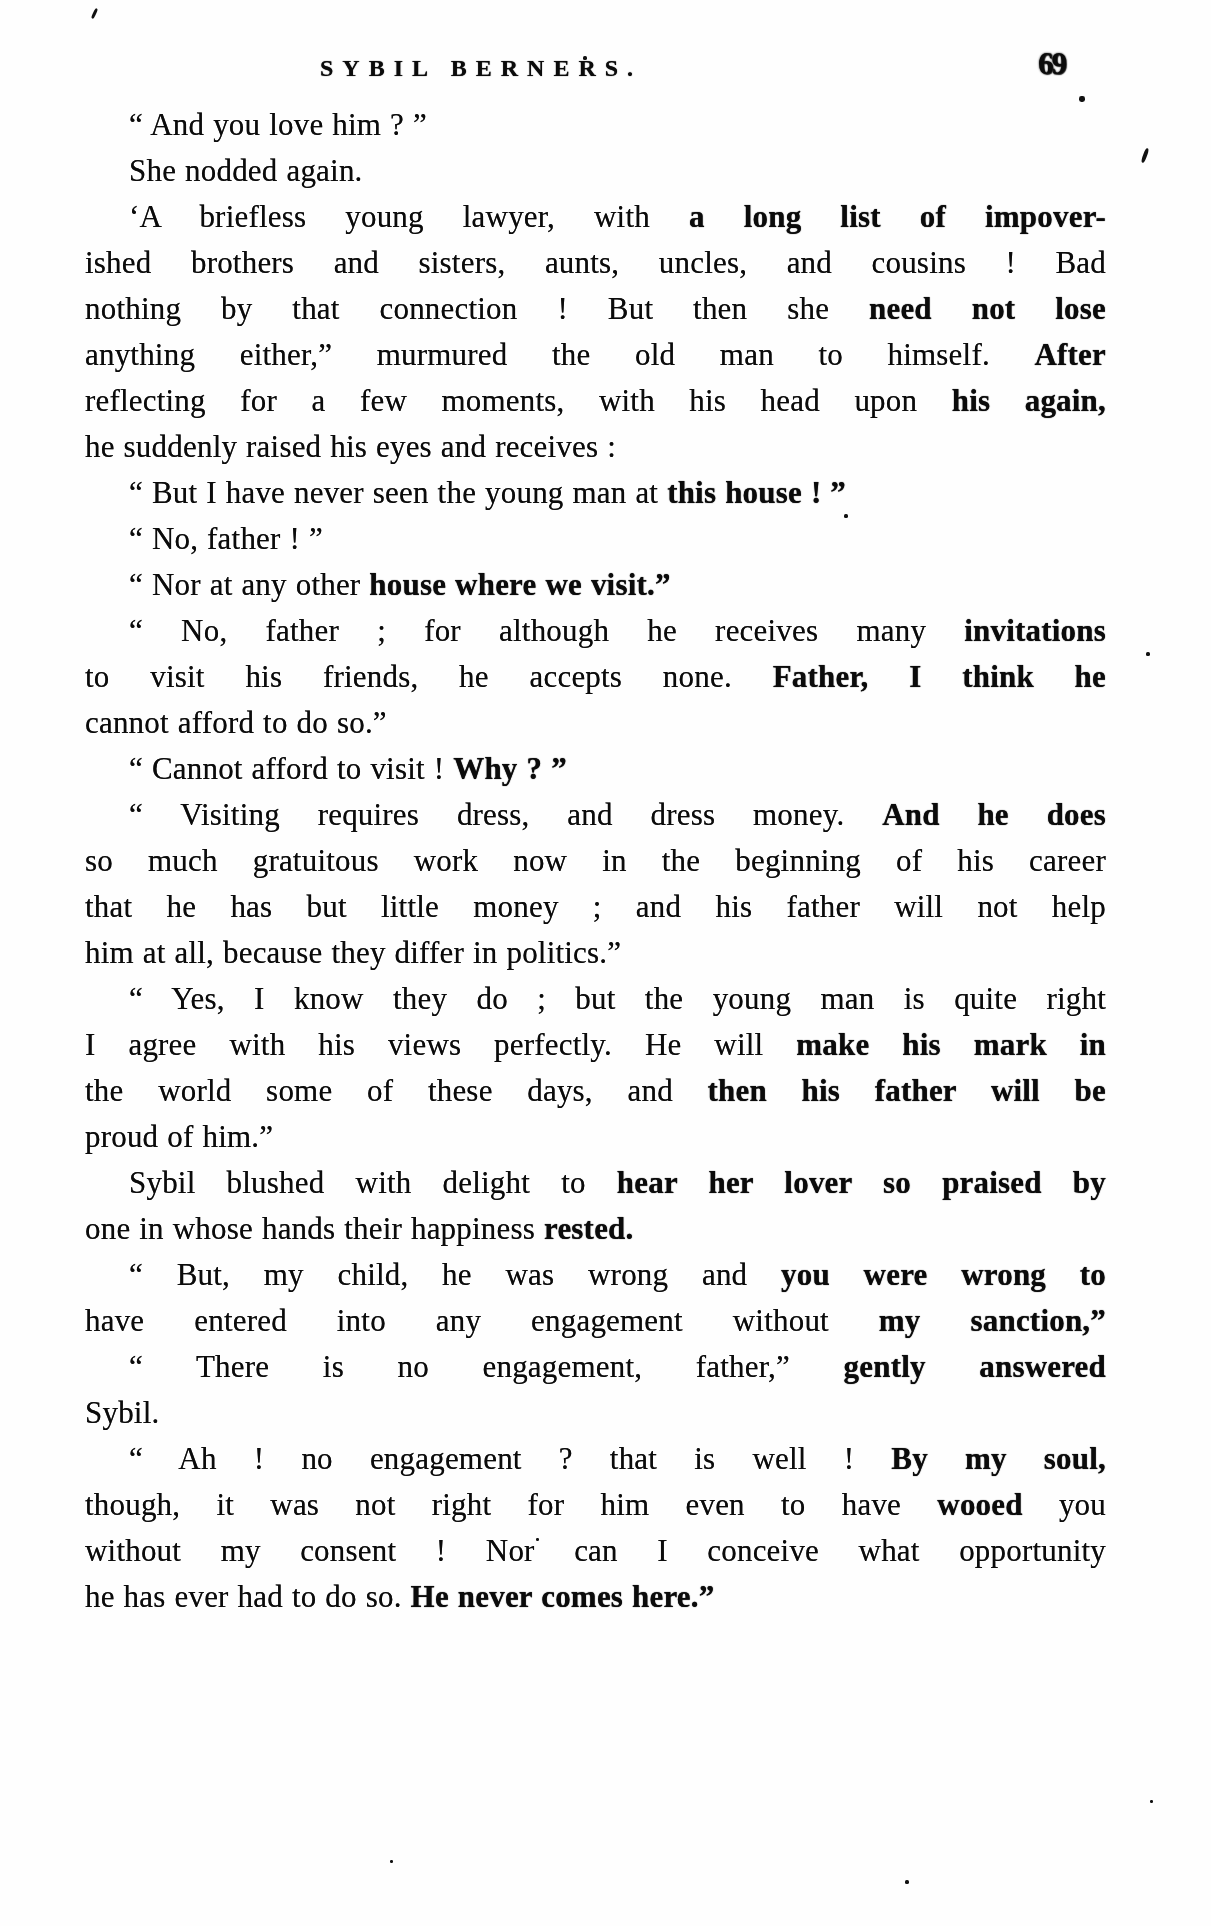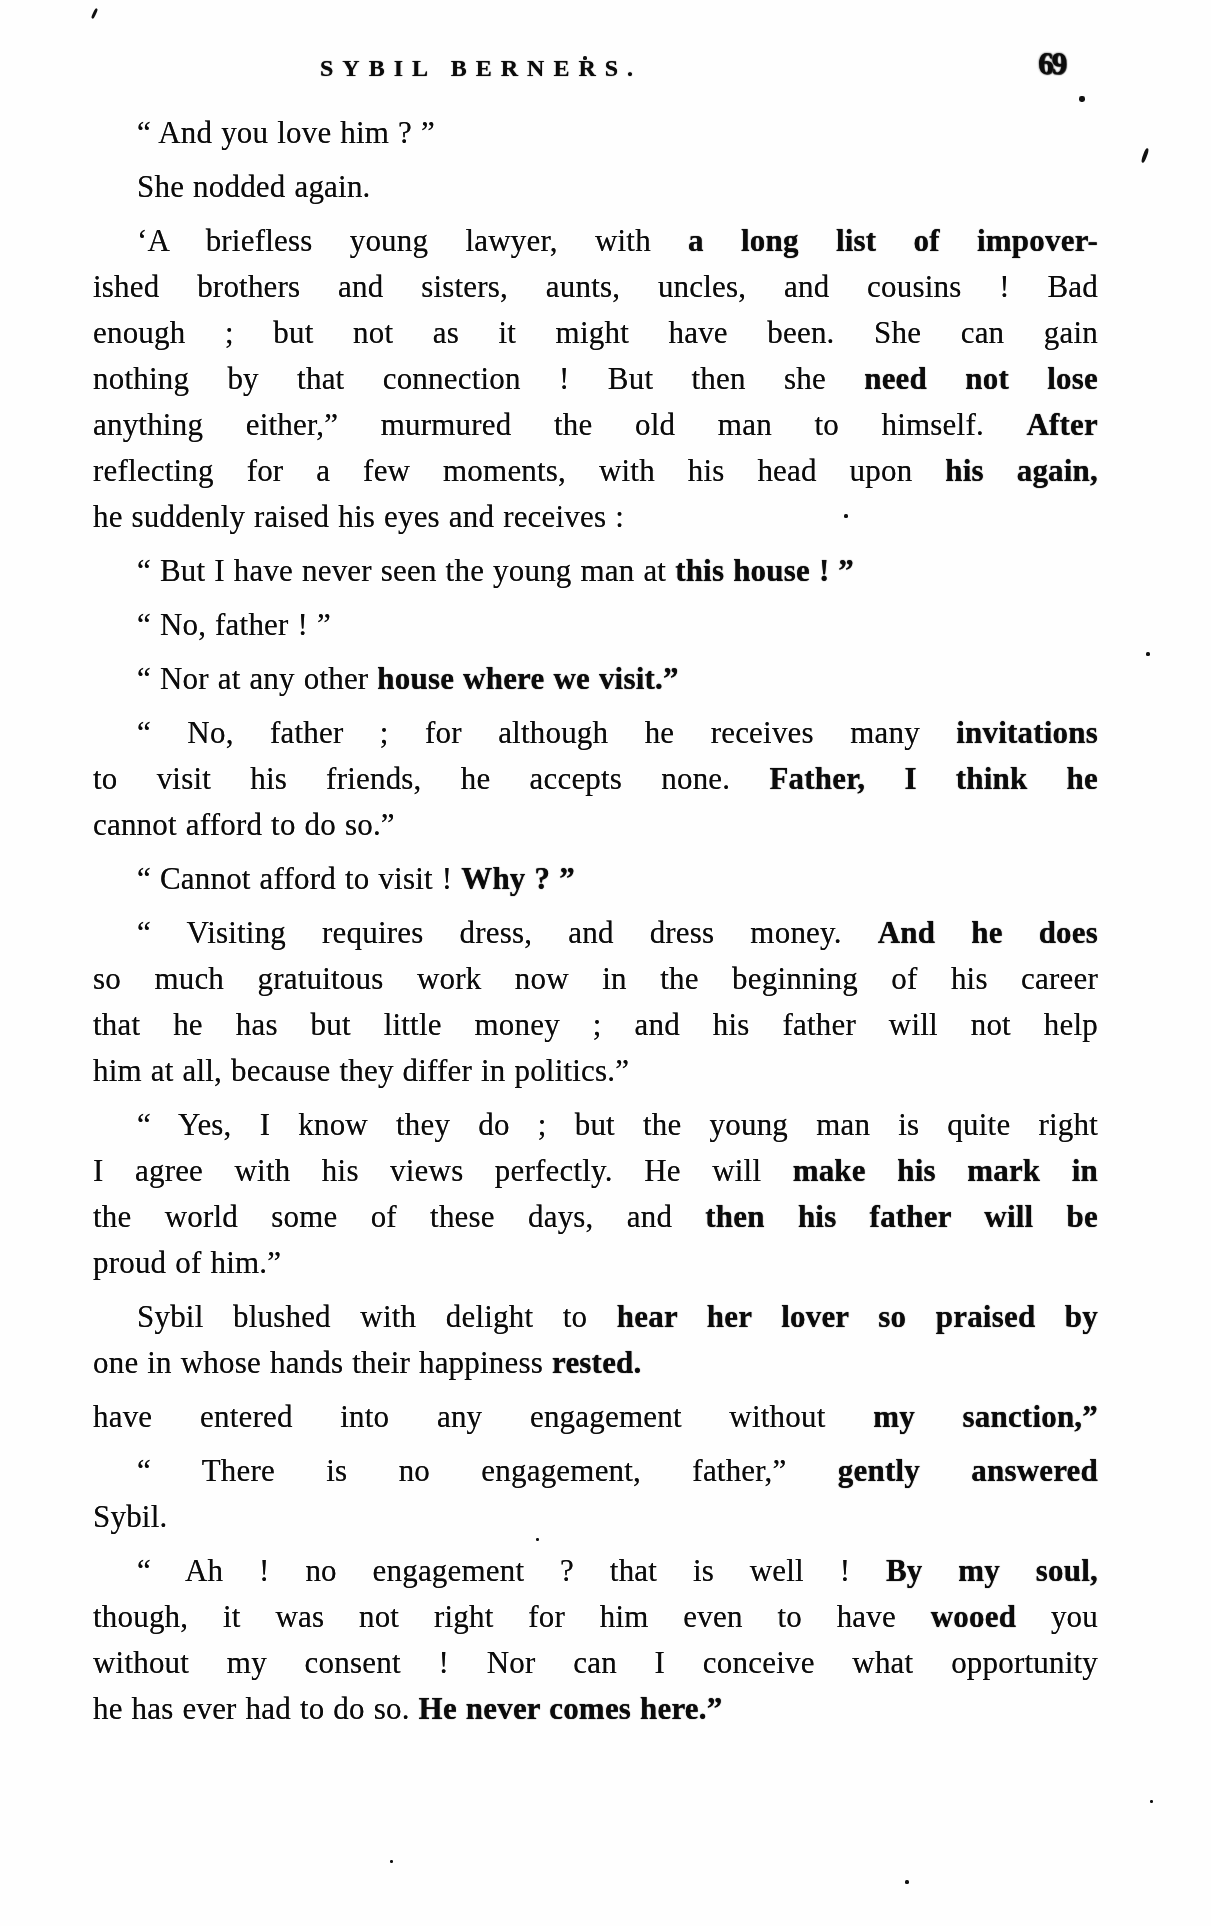--- a/index.html
+++ b/index.html
@@ -35,21 +35,21 @@
     font-weight: 700;
     letter-spacing: -2px;
     text-shadow: 0 0 2px rgba(0,0,0,0.95), 1px 1px 1px rgba(0,0,0,0.85);
   }
   .page-body {
     position: absolute;
     top: 102px;
     left: 85px;
     width: 1021px;
   }
-  .paragraph { margin: 8px; }
+  .paragraph { margin: 0; }
   .line {
     font-size: 31px;
     line-height: 46px;
     text-align: left;
     letter-spacing: 0.2px;
     word-spacing: 1px;
     text-shadow: 0 0 0.6px rgba(0,0,0,0.7);
   }
   .line.fill {
     text-align: justify;
@@ -74,21 +74,20 @@
   <div class="page-body">
       <div class="paragraph">
         <div class="line indent"><span>“ And you love him ? ”</span></div>
       </div>
       <div class="paragraph">
         <div class="line indent"><span>She nodded again.</span></div>
       </div>
       <div class="paragraph">
         <div class="line indent fill"><span>‘A briefless young lawyer, with </span><span class="b">a long list of impover-</span></div>
         <div class="line fill"><span>ished brothers and sisters, aunts, uncles, and cousins ! Bad</span></div>
-        <div class="line fill"><span>enough ; but not as it might have been. She can gain</span></div>
         <div class="line fill"><span>nothing by that connection ! But then she </span><span class="b">need not lose</span></div>
         <div class="line fill"><span>anything either,” murmured the old man to himself. </span><span class="b">After</span></div>
         <div class="line fill"><span>reflecting for a few moments, with his head upon </span><span class="b">his again,</span></div>
         <div class="line"><span>he suddenly raised his eyes and receives :</span></div>
       </div>
       <div class="paragraph">
         <div class="line indent"><span>“ But I have never seen the young man at </span><span class="b">this house ! ”</span></div>
       </div>
       <div class="paragraph">
         <div class="line indent"><span>“ No, father ! ”</span></div>
@@ -114,20 +113,21 @@
         <div class="line indent fill"><span>“ Yes, I know they do ; but the young man is quite right</span></div>
         <div class="line fill"><span>I agree with his views perfectly. He will </span><span class="b">make his mark in</span></div>
         <div class="line fill"><span>the world some of these days, and </span><span class="b">then his father will be</span></div>
         <div class="line"><span>proud of him.”</span></div>
       </div>
       <div class="paragraph">
         <div class="line indent fill"><span>Sybil blushed with delight to </span><span class="b">hear her lover so praised by</span></div>
         <div class="line"><span>one in whose hands their happiness </span><span class="b">rested.</span></div>
       </div>
       <div class="paragraph">
+        <div class="line indent fill"><span>“ But, my child, he was wrong and </span><span class="b">you were wrong to</span></div>
         <div class="line fill"><span>have entered into any engagement without </span><span class="b">my sanction,”</span></div>
       </div>
       <div class="paragraph">
         <div class="line indent fill"><span>“ There is no engagement, father,” </span><span class="b">gently answered</span></div>
         <div class="line"><span>Sybil.</span></div>
       </div>
       <div class="paragraph">
         <div class="line indent fill"><span>“ Ah ! no engagement ? that is well ! </span><span class="b">By my soul,</span></div>
         <div class="line fill"><span>though, it was not right for him even to have </span><span class="b">wooed</span><span> you</span></div>
         <div class="line fill"><span>without my consent ! Nor can I conceive what opportunity</span></div>

